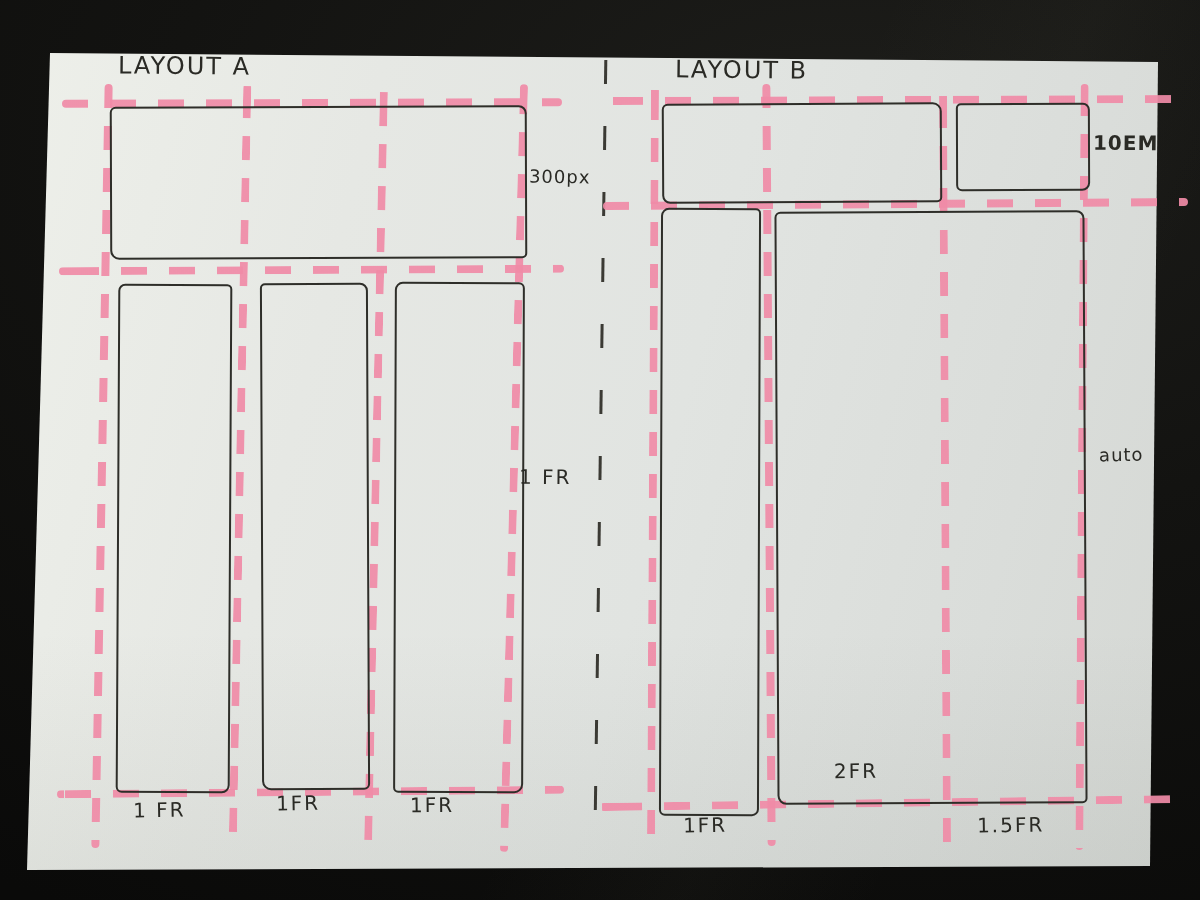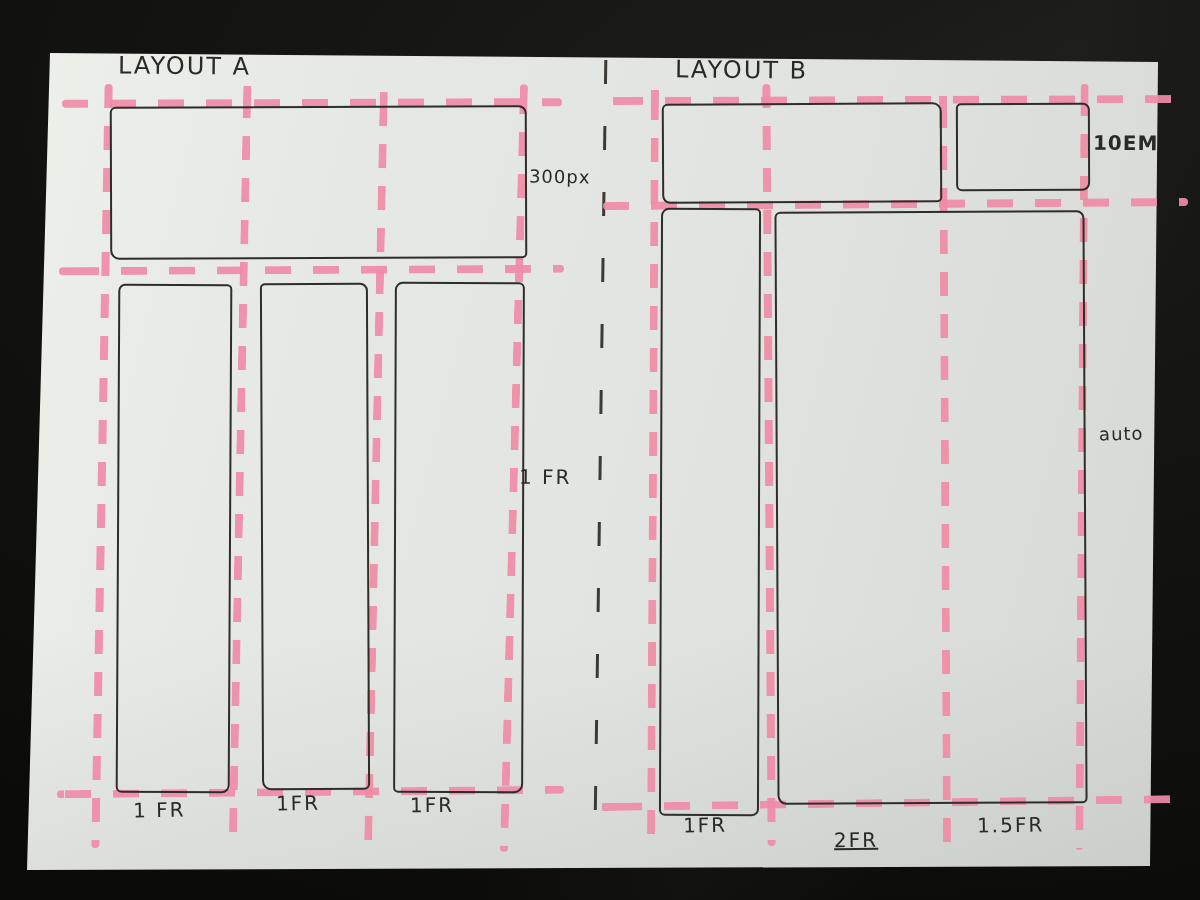--- a/index.html
+++ b/index.html
@@ -76,17 +76,17 @@
   <div class="ph" style="left:603px;top:200px;width:585px;transform:rotate(-0.4deg);"></div>
   <div class="ph" style="left:600px;top:799px;width:590px;transform:rotate(-0.8deg);background-position:16px 0;"></div>
 
   <div class="box" style="left:662px;top:103px;width:276px;height:96px;border-radius:6px 9px 5px 8px;transform:rotate(-0.3deg);"></div>
   <div class="box" style="left:956px;top:103px;width:130px;height:84px;border-radius:5px 7px 8px 6px;transform:rotate(-0.2deg);"></div>
   <div class="box" style="left:660px;top:208px;width:96px;height:604px;border-radius:8px 5px 7px 6px;transform:rotate(0.2deg);"></div>
   <div class="box" style="left:776px;top:211px;width:306px;height:589px;border-radius:6px 8px 5px 9px;transform:rotate(-0.3deg);"></div>
 
   <div class="hw title" style="left:675px;top:56px;transform:rotate(0.6deg);">LAYOUT B</div>
   <div class="hw lbl" style="left:1093px;top:131px;letter-spacing:1px;transform:rotate(0.5deg);font-weight:bold;">10EM</div>
-  <div class="hw sm" style="left:1099px;top:423px;letter-spacing:1px;transform:rotate(-1deg);">auto</div>
+  <div class="hw sm" style="left:1099px;top:444px;letter-spacing:1px;transform:rotate(-1deg);">auto</div>
   <div class="hw lbl" style="left:683px;top:813px;transform:rotate(-1deg);">1FR</div>
-  <div class="hw lbl" style="left:834px;top:828px;transform:rotate(-0.8deg);text-decoration:underline;">2FR</div>
+  <div class="hw lbl" style="left:834px;top:759px;transform:rotate(-0.8deg);">2FR</div>
   <div class="hw lbl" style="left:977px;top:813px;transform:rotate(-1deg);">1.5FR</div>
 </div>
 
 </body></html>

